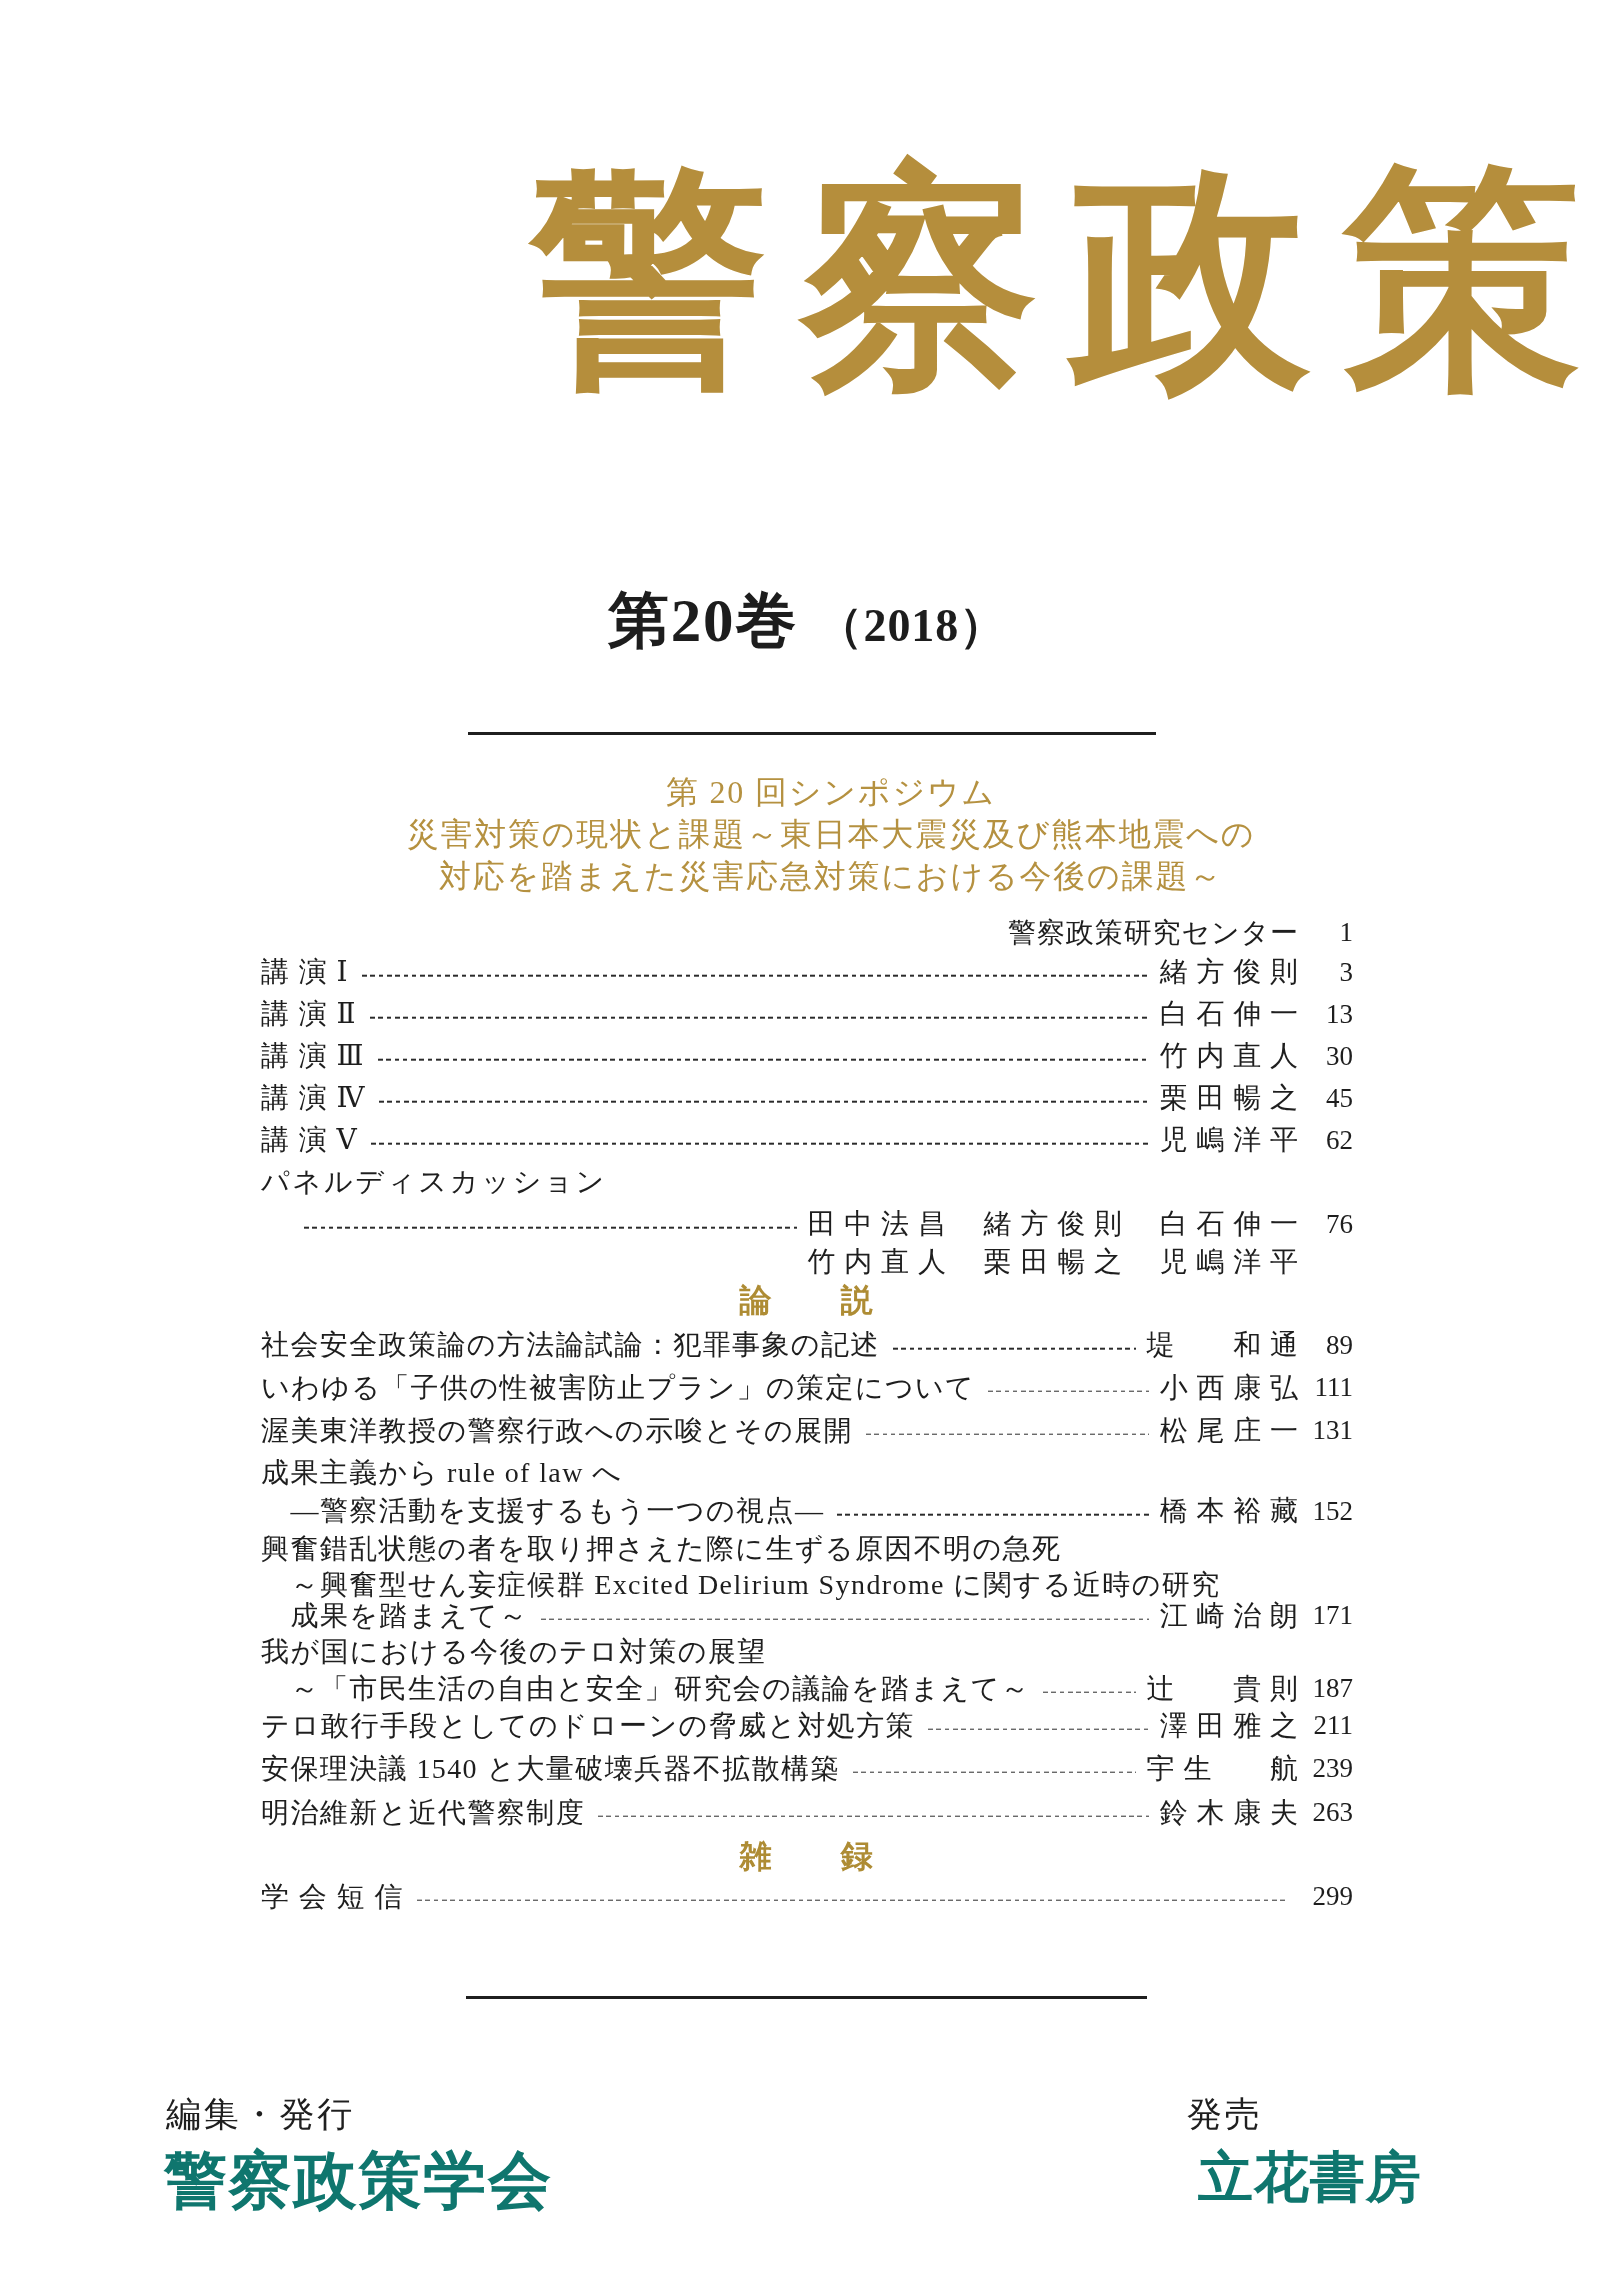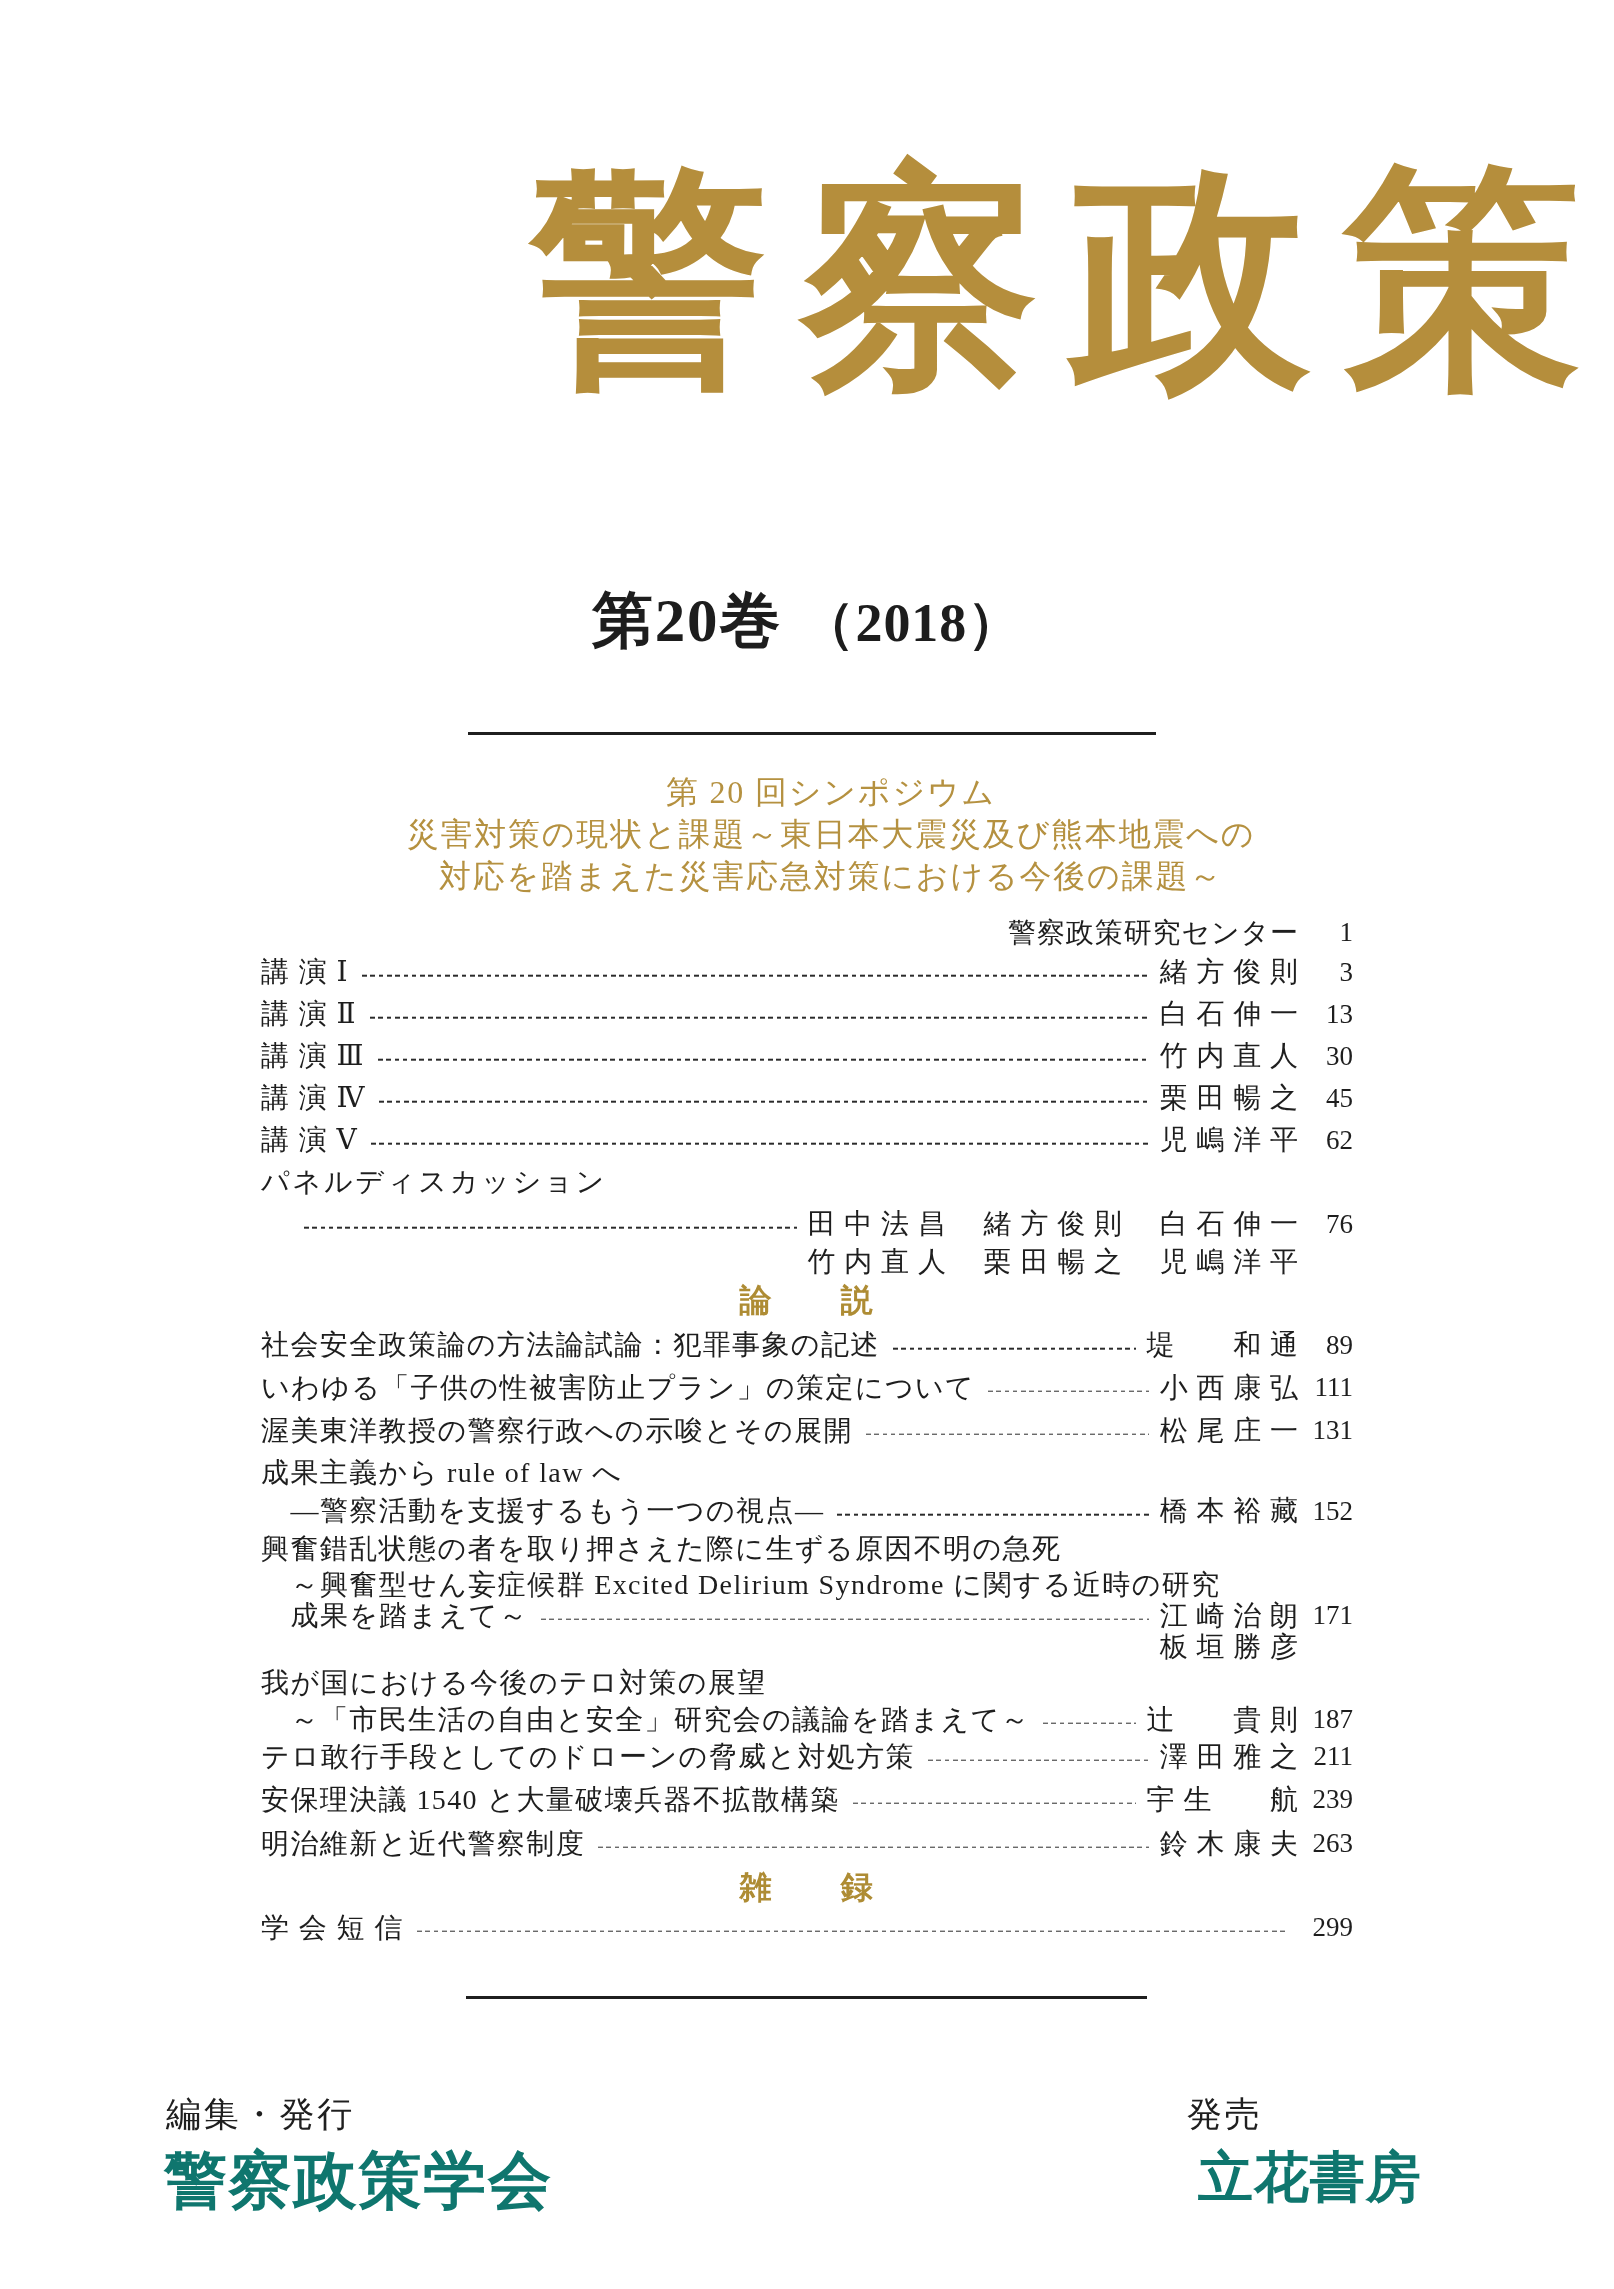--- a/index.html
+++ b/index.html
@@ -12,21 +12,21 @@
   .masthead{
     position:absolute;top:138px;left:0;width:1614px;text-align:right;
     font-size:238px;line-height:1.2;font-weight:bold;color:#b58e3c;
     letter-spacing:33px;text-indent:33px;white-space:nowrap;
   }
   .volume-line{
     position:absolute;top:580px;left:0;width:1614px;text-align:center;
     white-space:nowrap;color:#1d1d1d;
   }
   .volume-line .vol{font-size:61px;font-weight:bold;letter-spacing:1.8px;}
-  .volume-line .yr{font-size:54px;font-weight:bold;margin-left:18.5px;letter-spacing:0.9px;}
+  .volume-line .yr{font-size:46px;font-weight:bold;margin-left:18.5px;letter-spacing:0.9px;}
   .rule{position:absolute;height:2.8px;background:#1f1f1f;}
   .rule-top{top:732px;left:468px;width:688px;}
   .rule-bottom{top:1996px;left:466px;width:681px;}
   
   .symposium{
     position:absolute;top:771px;left:0;width:1614px;text-align:center;
     color:#b59140;font-size:32px;line-height:42px;letter-spacing:1.8px;
     font-weight:500;white-space:nowrap;margin-left:24px;
   }
   
@@ -176,25 +176,20 @@
   </div>
   <div class="row h34">
     <span class="t ind">～興奮型せん妄症候群 Excited Delirium Syndrome に関する近時の研究</span>
   </div>
   <div class="row h34">
     <span class="t ind">成果を踏まえて～</span>
     <span class="leader"></span>
     <span class="author">江 崎 治 朗</span>
     <span class="num">171</span>
   </div>
-  <div class="row h34">
-    <span class="fill"></span>
-    <span class="author">板 垣 勝 彦</span>
-    <span class="num"></span>
-  </div>
 
   <div class="row h44">
     <span class="t">我が国における今後のテロ対策の展望</span>
   </div>
   <div class="row sm">
     <span class="t ind">～「市民生活の自由と安全」研究会の議論を踏まえて～</span>
     <span class="leader"></span>
     <span class="author">辻　　貴 則</span>
     <span class="num">187</span>
   </div>

